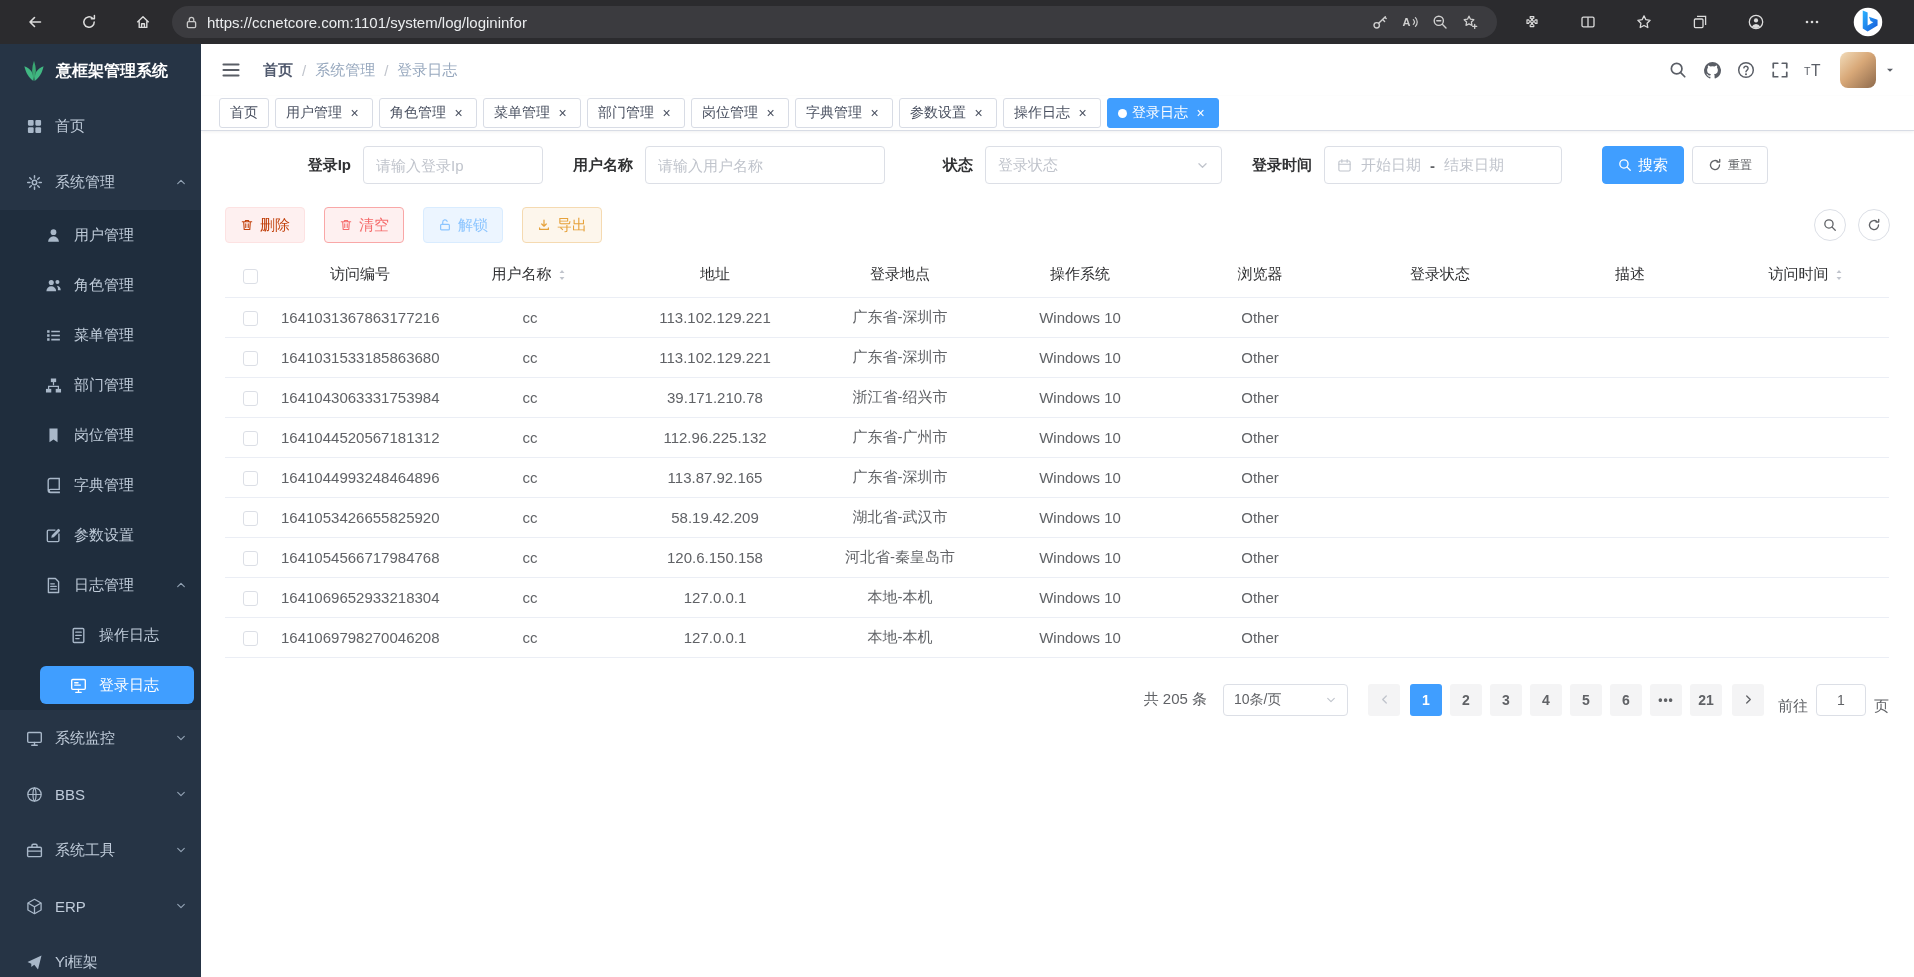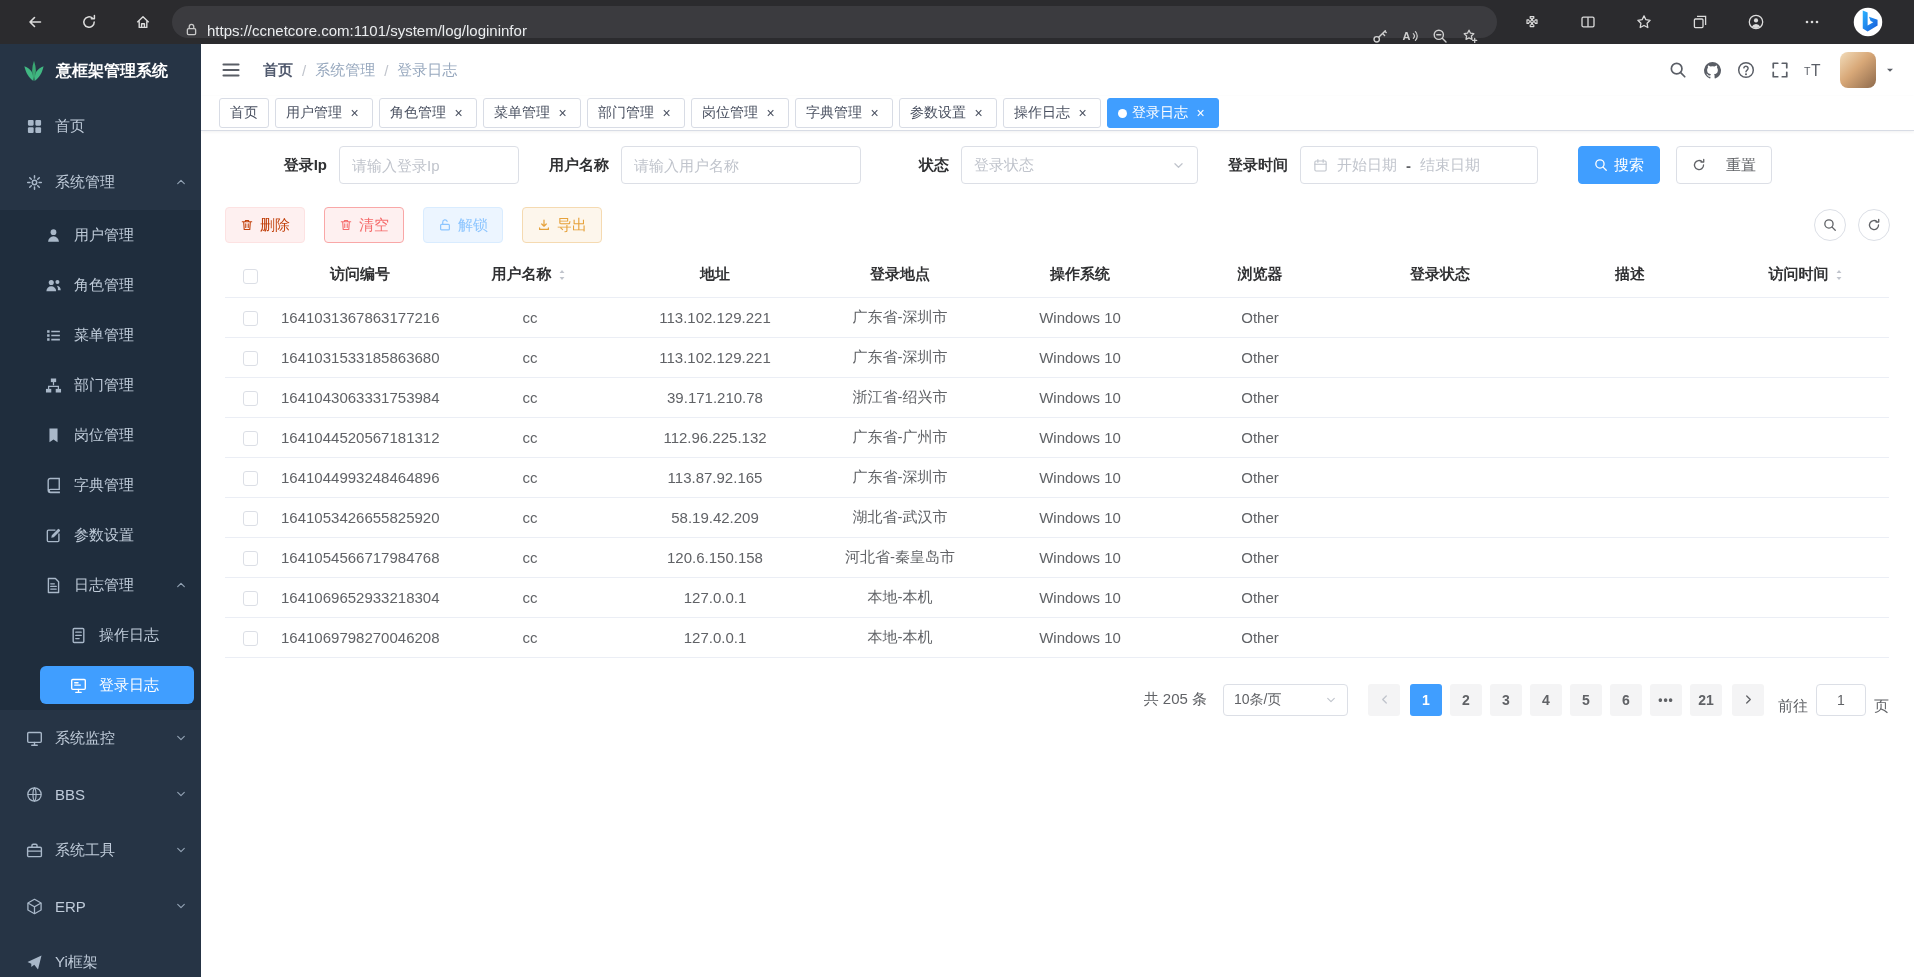--- a/index.html
+++ b/index.html
@@ -6,21 +6,21 @@
   html,body{width:1914px;height:977px;overflow:hidden;background:#fff;
     font-family:"Liberation Sans","DejaVu Sans",sans-serif}
   svg{display:block}
 
   
   .browser{height:44px;background:#2b2b2e;display:flex;align-items:center;padding:0 0 0 18px}
   .b-ic{width:34px;height:32px;border-radius:6px;display:flex;align-items:center;justify-content:center;
     color:#dcdcdc;flex:0 0 auto;cursor:pointer}
   .b-ic + .b-ic{margin-left:20px}
   .url{width:1325px;height:32px;margin-left:12px;background:#3b3b3f;border-radius:16px;
-    display:flex;align-items:flex-start;padding:16px 12px;flex:0 0 auto}
+    display:flex;align-items:center;padding:16px 12px;flex:0 0 auto}
   .url .lk{color:#c9c9c9;margin-right:8px;display:flex}
   .url-text{color:#ebedef;font-size:15px;white-space:nowrap}
   .url .sp{flex:1}
   .p-ic{width:30px;height:28px;display:flex;align-items:center;justify-content:center;color:#cfcfcf;cursor:pointer}
   .b-right{display:flex;align-items:center;margin-left:18px}
   .b-right .b-ic{margin-left:0;margin-right:22px;width:34px}
   .b-right .b-ic.bing{margin-right:6px}
 
   
   .sidebar{position:absolute;left:0;top:44px;width:201px;bottom:0;background:#263445;overflow:hidden;z-index:3}
@@ -58,54 +58,54 @@
   
   .tags{height:35px;border-bottom:1px solid #d8dce5;box-shadow:0 1px 3px rgba(0,0,0,.06);
     display:flex;align-items:center;padding-left:18px;gap:6px;background:#fff;position:relative;z-index:2}
   .tag{height:30px;display:inline-flex;align-items:center;padding:0 10px;border:1px solid #d8dce5;
     border-radius:3px;color:#495060;font-size:14px;background:#fff;gap:5px;cursor:pointer;white-space:nowrap}
   .tag .dot{width:9px;height:9px;border-radius:50%;background:#fff;display:inline-block}
   .tag .x{font-size:14px;width:15px;height:15px;line-height:14px;text-align:center;border-radius:50%}
   .tag.active{background:#409EFF;border-color:#409EFF;color:#fff}
 
   
-  .filters{display:flex;align-items:center;height:68px;padding-left:16px}
+  .filters{display:flex;align-items:center;height:68px;padding-left:40px}
   .f-label{font-size:15px;font-weight:bold;color:#303133;text-align:right;flex:0 0 auto}
   .lw1{width:110px}.lw2{width:90px}.lw3{width:88px}.lw4{width:90px}
   .f-input{height:38px;border:1px solid #dcdfe6;border-radius:4px;padding:0 12px;font-size:15px;
     color:#606266;margin-left:12px;background:#fff;flex:0 0 auto}
   input.f-input::placeholder{color:#c0c4cc}
   .w180{width:180px}.w240{width:240px}.w237{width:237px}.w238{width:238px}
   .f-select{display:flex;align-items:center;justify-content:space-between;cursor:pointer}
   .f-select .ph,.f-date .ph{color:#c0c4cc;font-size:15px}
   .sel-ar{color:#c0c4cc;display:flex}
   .f-date{display:flex;align-items:center;gap:9px;cursor:pointer}
   .f-date .cal{color:#c0c4cc;display:flex}
   .f-date .dsep{color:#606266;font-weight:bold}
   .btn-search{margin-left:40px;height:38px;padding:0 15px;background:#409EFF;color:#fff;border:1px solid #409EFF;
     border-radius:4px;font-size:15px;display:inline-flex;align-items:center;gap:6px;cursor:pointer}
-  .btn-reset{margin-left:16px;height:38px;padding:0 15px;background:#fff;border:1px solid #dcdfe6;
-    border-radius:4px;color:#606266;font-size:15px;display:inline-flex;align-items:center;gap:20px;cursor:pointer}
+  .btn-reset{margin-left:8px;height:38px;padding:0 15px;background:#fff;border:1px solid #dcdfe6;
+    border-radius:4px;color:#606266;font-size:12px;display:inline-flex;align-items:center;gap:6px;cursor:pointer}
 
   
   .toolbar{display:flex;align-items:center;padding:8px 24px 10px;gap:19px}
   .btn{height:36px;padding:0 14px;border-radius:4px;font-size:15px;display:inline-flex;align-items:center;
     gap:6px;border:1px solid transparent;cursor:pointer;background:#fff}
   .btn .bic{display:flex}
   .btn-del{background:#fef0f0;border-color:#fde2e2;color:#c2410c}
   .btn-clear{background:#fef0f0;border-color:#f9a7a7;color:#f56c6c}
   .btn-unlock{background:#ecf5ff;border-color:#d9ecff;color:#8cc5ff}
   .btn-export{background:#fdf6ec;border-color:#f5dab1;color:#e6a23c}
   .tool-right{margin-left:auto;display:flex;gap:12px}
   .circle-btn{width:32px;height:32px;border:1px solid #dcdfe6;border-radius:50%;display:flex;
     align-items:center;justify-content:center;color:#606266;background:#fff;cursor:pointer}
 
   
   table.table{margin:0 24px;width:1664px;border-collapse:collapse;table-layout:fixed}
-  th{height:44px;font-size:15px;color:#303133;font-weight:bold;text-align:center;
+  th{height:44px;font-size:15px;color:#303133;font-weight:normal;text-align:center;
     border-bottom:1px solid #ebeef5;white-space:nowrap}
   td{height:40px;font-size:15px;color:#606266;text-align:center;border-bottom:1px solid #ebeef5;
     white-space:nowrap;overflow:hidden;padding:0 6px}
   .cb{display:inline-block;width:15px;height:15px;border:1px solid #dcdfe6;border-radius:3px;
     background:#fff;vertical-align:middle;cursor:pointer}
   .sort{color:#c0c4cc;margin-left:3px;display:inline-block;vertical-align:-3px;cursor:pointer}
 
   
   .pager{display:flex;align-items:center;justify-content:flex-end;padding:26px 25px 0;gap:10px;
     font-size:15px;color:#606266}

